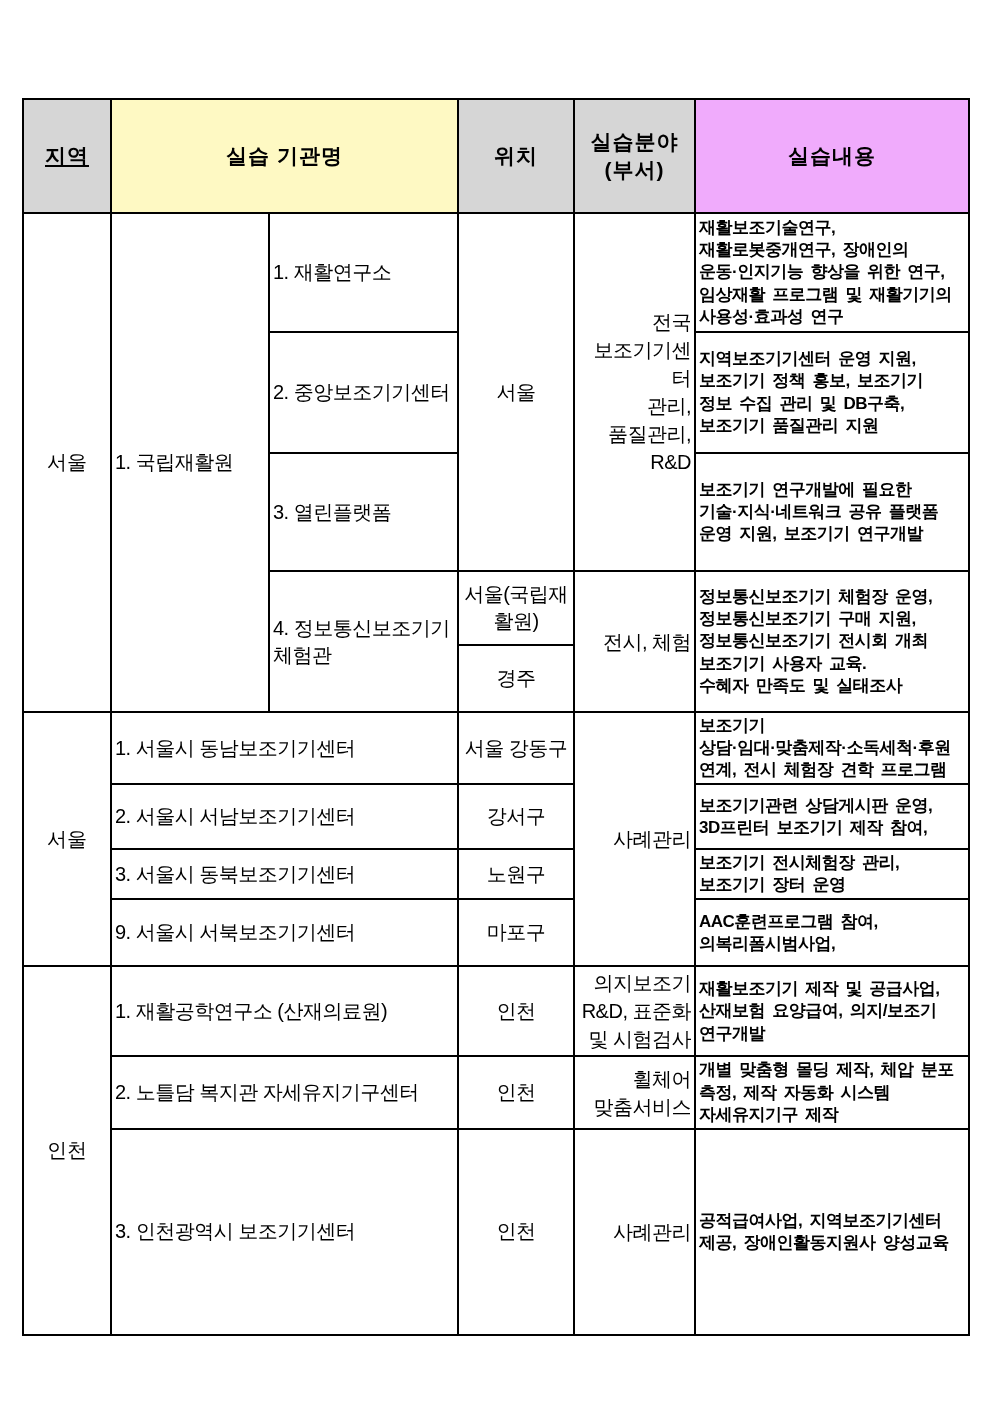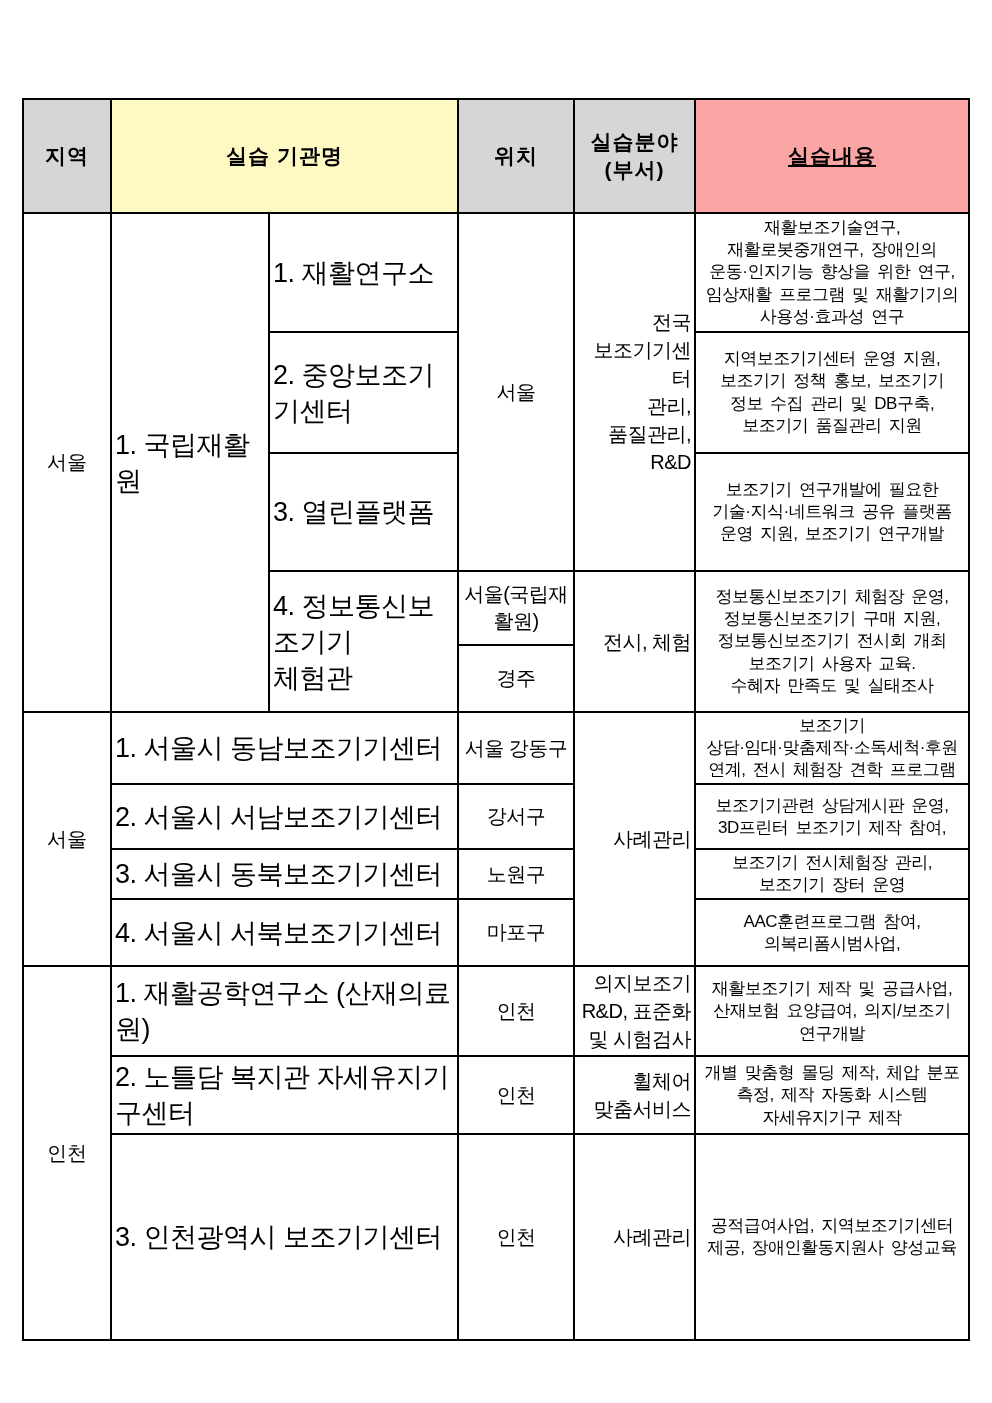--- a/index.html
+++ b/index.html
@@ -30,66 +30,67 @@
     font-weight:bold;
     font-size:21px;
     text-align:center;
     letter-spacing:1px;
   }
   td.c-region{
     font-size:20px;
     text-align:center;
   }
   td.c-inst{
-    font-size:27px;
+    font-size:20px;
     text-align:left;
     padding-left:5px;
     letter-spacing:-0.5px;
   }
   td.c-loc{
     font-size:20px;
     text-align:center;
     letter-spacing:-0.5px;
     line-height:1.35;
   }
   td.c-field{
     font-size:20px;
     text-align:right;
     letter-spacing:-0.5px;
     line-height:1.4;
   }
   td.c-content{
     font-size:17px;
-    text-align:center;
+    text-align:left;
     letter-spacing:-0.5px;
     word-spacing:3px;
     line-height:1.3;
+    font-weight:bold;
   }
 </style>
 </head>
 <body>
 
 <table class="doc">
   <colgroup>
     <col style="width:88px">
     <col style="width:158px">
     <col style="width:189px">
     <col style="width:116px">
     <col style="width:121px">
     <col style="width:274px">
   </colgroup>
 
   <tbody>
       <tr style="height:114px">
-    <th class="hd" style="background: rgb(214, 214, 214);">지역</th>
+    <th class="hd" style="background: rgb(214, 214, 214); text-decoration: underline;">지역</th>
     <th class="hd" colspan="2" style="background: #fef9c3;">실습 기관명</th>
     <th class="hd" style="background: rgb(214, 214, 214);">위치</th>
     <th class="hd" style="background: rgb(214, 214, 214);">실습분야
 (부서)</th>
-    <th class="hd" style="background: #fca5a5; text-decoration: underline;">실습내용</th>
+    <th class="hd" style="background: #f0abfc;">실습내용</th>
   </tr>
 
   <tr style="height:119px">
     <td class="c-region" rowspan="5">서울</td>
     <td class="c-inst" rowspan="5">1. 국립재활원</td>
     <td class="c-inst">1. 재활연구소</td>
     <td class="c-loc" rowspan="3">서울</td>
     <td class="c-field" rowspan="3">전국
 보조기기센터
 관리,
@@ -145,21 +146,21 @@
     <td class="c-content">보조기기관련 상담게시판 운영,
 3D프린터 보조기기 제작 참여,</td>
   </tr>
   <tr style="height:49px">
     <td class="c-inst" colspan="2">3. 서울시 동북보조기기센터</td>
     <td class="c-loc">노원구</td>
     <td class="c-content">보조기기 전시체험장 관리,
 보조기기 장터 운영</td>
   </tr>
   <tr style="height:67px">
-    <td class="c-inst" colspan="2">4. 서울시 서북보조기기센터</td>
+    <td class="c-inst" colspan="2">9. 서울시 서북보조기기센터</td>
     <td class="c-loc">마포구</td>
     <td class="c-content">AAC훈련프로그램 참여,
 의복리폼시범사업,</td>
   </tr>
 
   <tr style="height:85px">
     <td class="c-region" rowspan="3">인천</td>
     <td class="c-inst" colspan="2">1. 재활공학연구소 (산재의료원)</td>
     <td class="c-loc">인천</td>
     <td class="c-field">의지보조기

